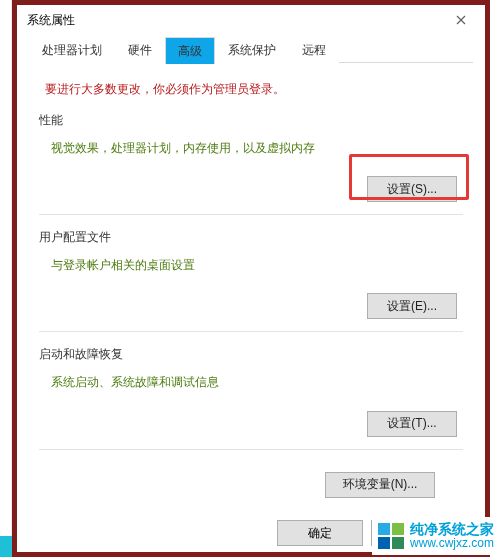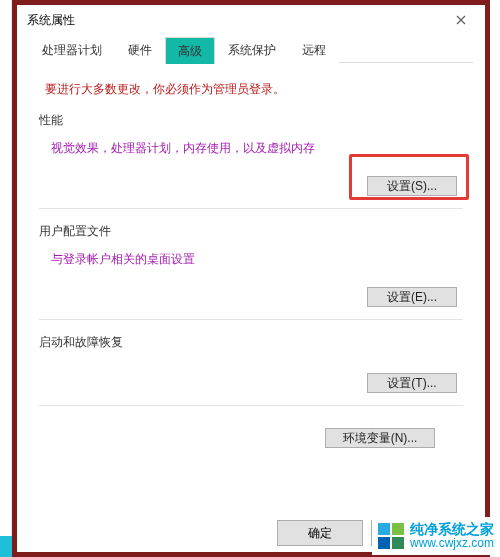--- a/index.html
+++ b/index.html
@@ -69,21 +69,21 @@
     align-items: center;
     border: 1px solid transparent;
     border-bottom: none;
     position: relative;
     color: #333;
     background: #fff;
     font-size: 12px;
   }
   .tab.active {
     border-color: #d9d9d9;
-    background: #14b8a6;
+    background: #0ea5e9;
     z-index: 2;
     height: 27px;
     margin-bottom: -1px;
   }
   .content {
     padding: 18px 22px 12px 22px;
   }
   .intro {
     color: #b91c1c;
     margin-bottom: 14px;
@@ -91,32 +91,32 @@
   }
   .group {
     position: relative;
     margin-bottom: 14px;
   }
   .group-label {
     color: #333;
     margin-bottom: 4px;
   }
   .group-desc {
-    color: #a21caf;
+    color: #4d7c0f;
     padding: 6px 0 0 12px;
     line-height: 1.6;
   }
   .group-actions {
     display: flex;
     justify-content: flex-end;
     padding: 18px 6px 8px 0;
   }
   .btn {
     min-width: 90px;
-    height: 20px;
+    height: 26px;
     background: #e1e1e1;
     border: 1px solid #adadad;
     display: inline-flex;
     align-items: center;
     justify-content: center;
     color: #222;
     font-size: 12px;
     cursor: default;
     padding: 0 14px;
   }
@@ -242,20 +242,21 @@
         <div class="group-label">用户配置文件</div>
         <div class="group-desc">与登录帐户相关的桌面设置</div>
         <div class="group-actions">
           <button class="btn">设置(E)...</button>
         </div>
         <div class="group-sep"></div>
       </div>
 
       <div class="group">
         <div class="group-label">启动和故障恢复</div>
+        <div class="group-desc">系统启动、系统故障和调试信息</div>
         <div class="group-actions">
           <button class="btn">设置(T)...</button>
         </div>
         <div class="group-sep"></div>
       </div>
 
       <div class="envvar-row">
         <button class="btn" style="min-width:110px;">环境变量(N)...</button>
       </div>
 

